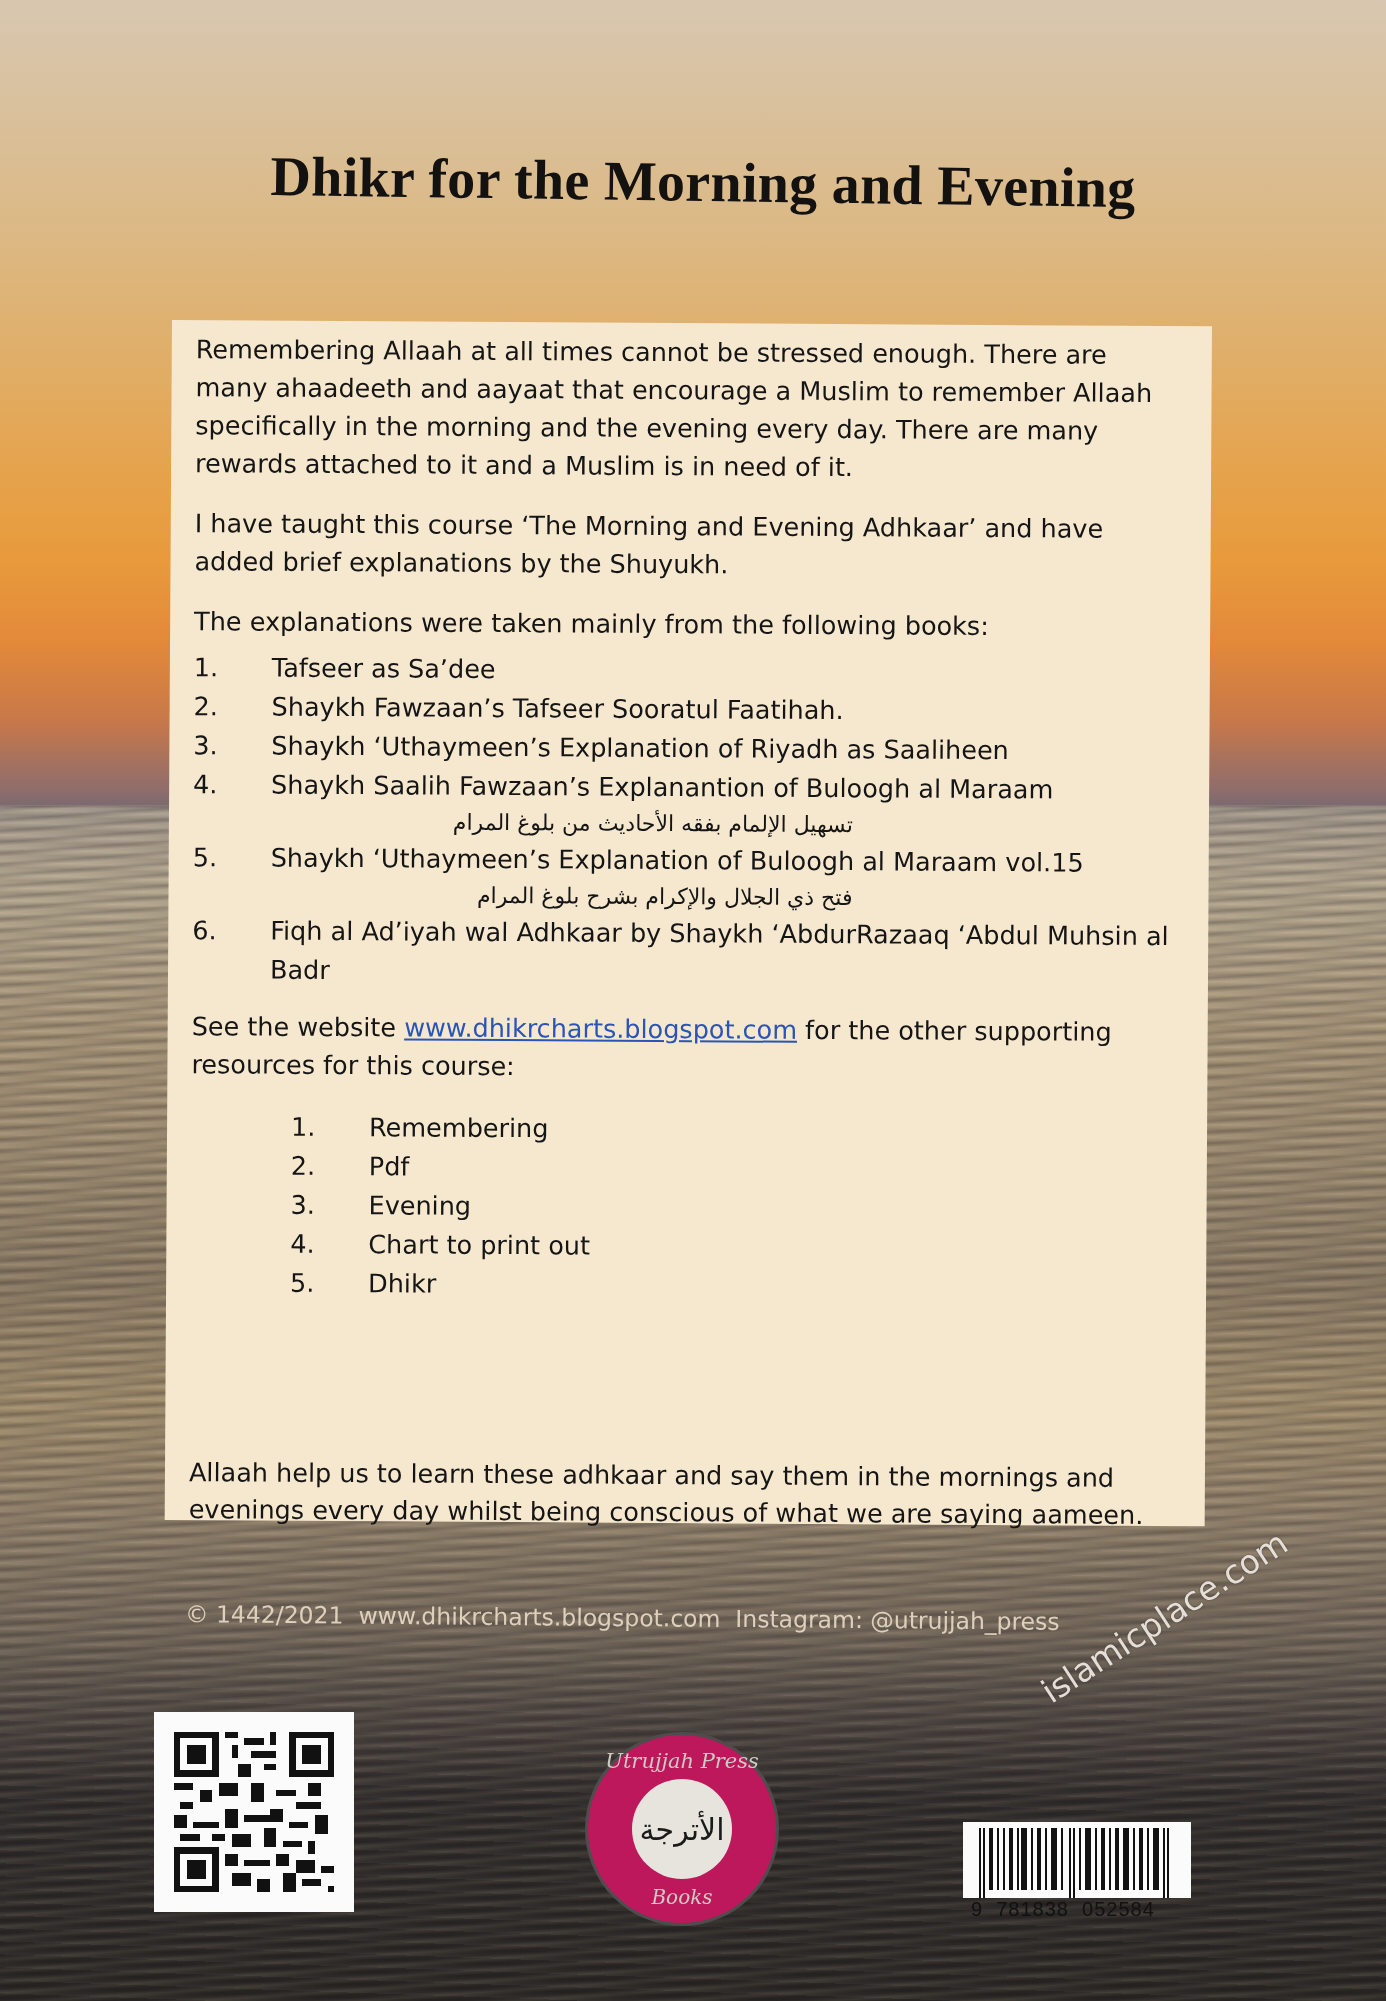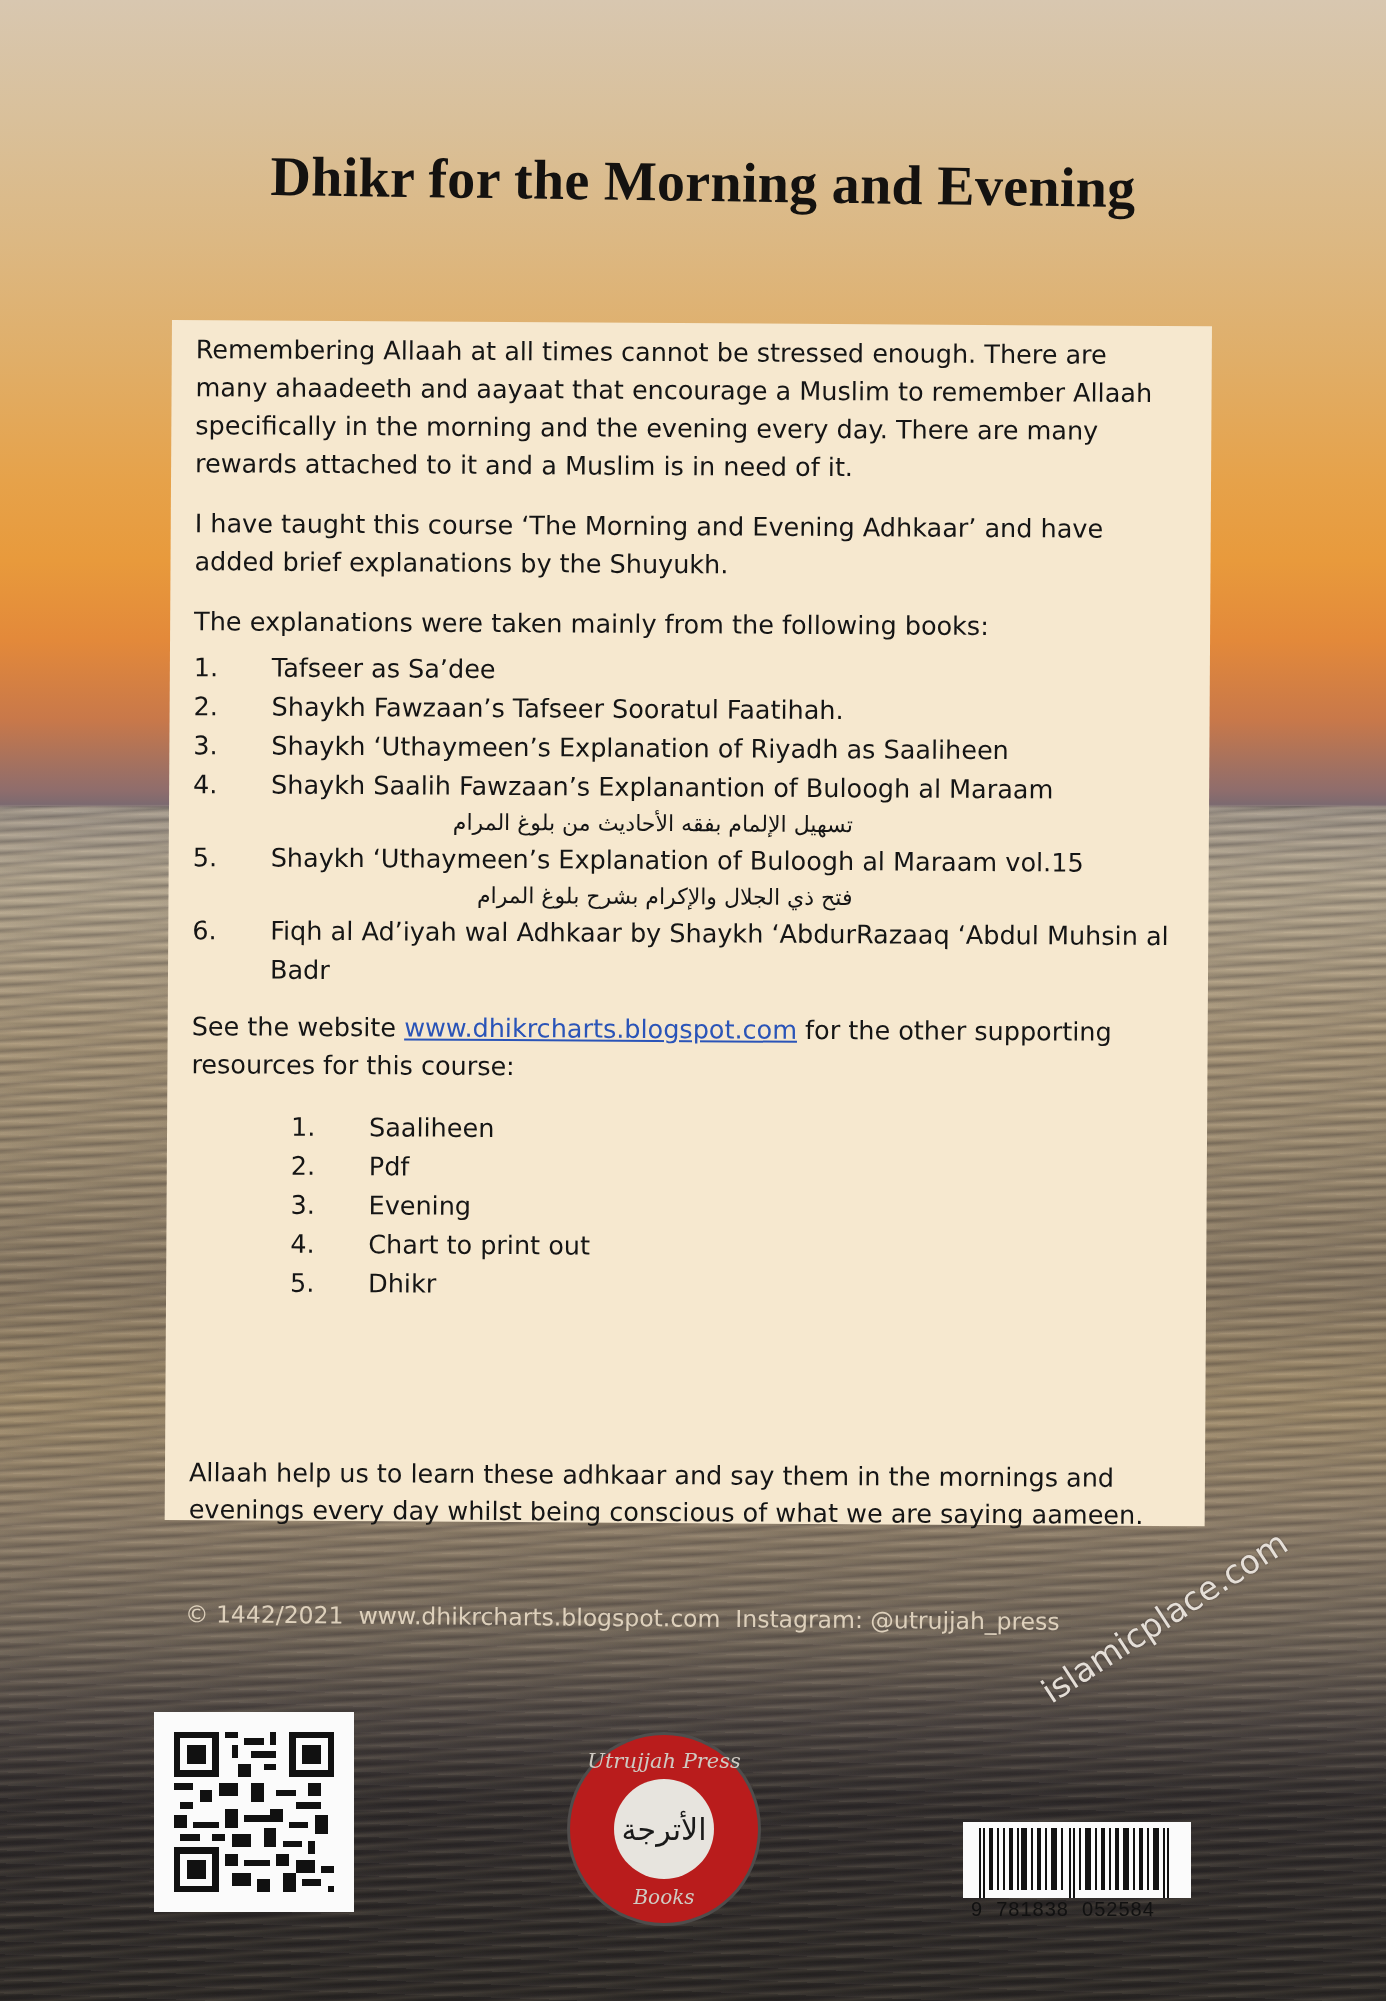--- a/index.html
+++ b/index.html
@@ -71,22 +71,22 @@
       transform: rotate(-33deg); transform-origin: left center;
       text-shadow: 0 0 2px rgba(60,50,50,0.7);
       white-space: nowrap;
     }
     .qr {
       position: absolute; left: 154px; top: 1712px; width: 200px; height: 200px;
       background: #fbfbfb; box-sizing: border-box; padding: 20px;
     }
     .qr svg { width: 160px; height: 160px; display: block; }
     .logo {
-      position: absolute; left: 570px; top: 1735px; width: 188px; height: 188px;
-      border-radius: 50%; background: #b91c1c;
+      position: absolute; left: 588px; top: 1735px; width: 188px; height: 188px;
+      border-radius: 50%; background: #be185d;
       box-shadow: 0 0 0 3px #4f4d4c;
     }
     .logo-inner {
       position: absolute; left: 44px; top: 44px; width: 100px; height: 100px;
       border-radius: 50%; background: #e7e4de;
       display: flex; align-items: center; justify-content: center;
       font-size: 30px; color: #1a1a1a; font-family: "DejaVu Sans", sans-serif;
       direction: rtl;
     }
     .logo-top {
@@ -149,21 +149,21 @@
     </li>
   </ol>
 
   <p class="para" style="margin-top:18px; margin-bottom:0">
     <span>See the website </span><span class="link">www.dhikrcharts.blogspot.com</span><span> for the other supporting resources for this course:</span>
   </p>
 
   <ol class="res">
     <li>
       <span class="num">1.</span>
-      <span>Saaliheen</span>
+      <span>Remembering</span>
     </li>
     <li>
       <span class="num">2.</span>
       <span>Pdf</span>
     </li>
     <li>
       <span class="num">3.</span>
       <span>Evening</span>
     </li>
     <li>

